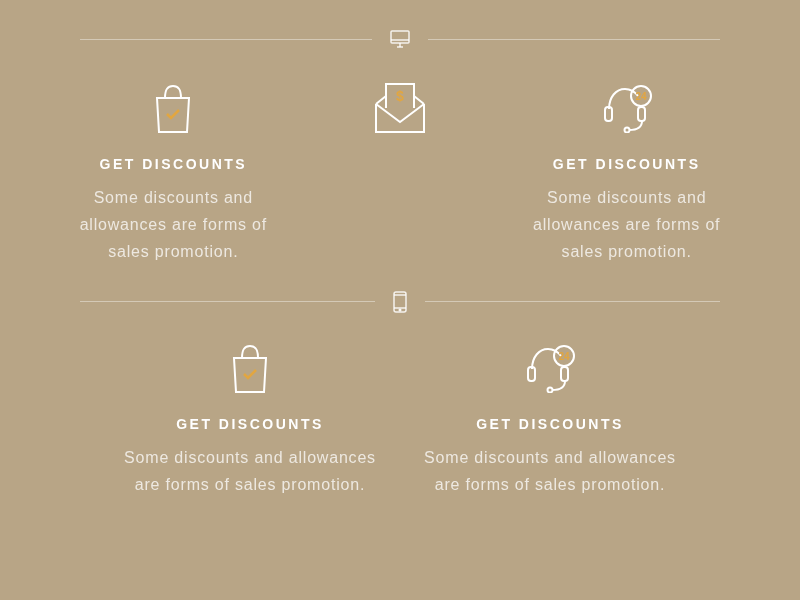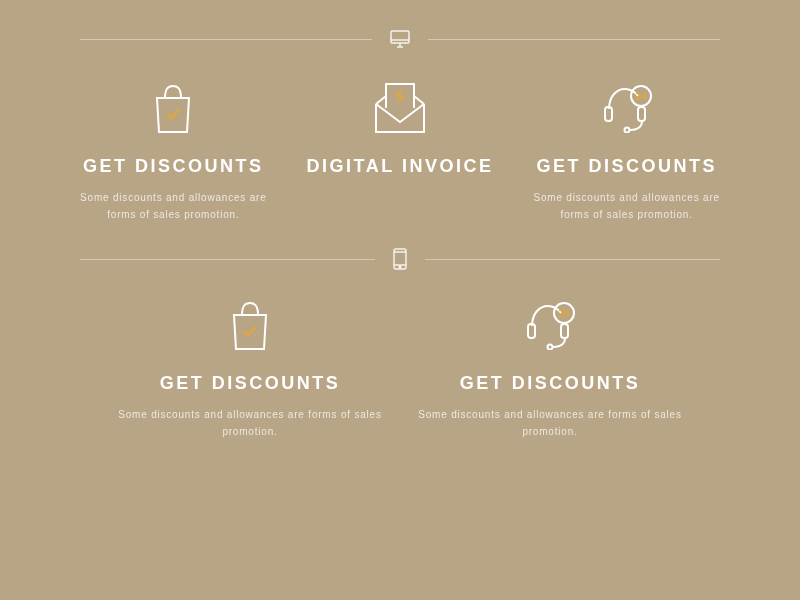--- a/index.html
+++ b/index.html
@@ -42,29 +42,29 @@
 }
 .icon-wrap {
   height: 60px;
   display: flex;
   align-items: center;
   justify-content: center;
   margin-bottom: 18px;
 }
 .title {
   color: #fff;
-  font-size: 18px;
+  font-size: 14px;
   font-weight: 600;
   letter-spacing: 2.5px;
   text-transform: uppercase;
   margin-bottom: 12px;
 }
 .desc {
   color: rgba(255,255,255,0.75);
-  font-size: 10px;
+  font-size: 16px;
   line-height: 1.7;
   letter-spacing: 0.8px;
 }
 svg { display: block; }
 </style>
 </head>
 <body>
 
 <div class="separator" style="padding-top:30px;">
   <div class="line"></div>
@@ -97,21 +97,20 @@
     <div class="icon-wrap">
       <svg width="56" height="52" viewBox="0 0 56 52" fill="none" stroke="#fff" stroke-width="2">
         <path d="M4 22 L28 40 L52 22"></path>
         <path d="M4 22 L4 50 L52 50 L52 22"></path>
         <path d="M4 22 L14 14 L14 2 L42 2 L42 14 L52 22"></path>
         <line x1="14" y1="2" x2="14" y2="26"></line>
         <line x1="42" y1="2" x2="42" y2="26"></line>
         <text x="28" y="19" font-size="14" fill="#e2a640" stroke="none" text-anchor="middle" font-weight="bold">$</text>
       </svg>
     </div>
-    <div class="title">DIGITAL INVOICE</div>
   </div>
 
   <div class="feature">
     <div class="icon-wrap">
       <svg width="56" height="50" viewBox="0 0 56 50" fill="none" stroke="#fff" stroke-width="2">
         <path d="M10 26 C10 14 17 6 26 6 C32 6 36 9 39 13"></path>
         <rect x="6" y="24" width="7" height="14" rx="3"></rect>
         <rect x="39" y="24" width="7" height="14" rx="3"></rect>
         <path d="M43 38 C43 44 38 47 30 47"></path>
         <circle cx="28" cy="47" r="2.5"></circle>

